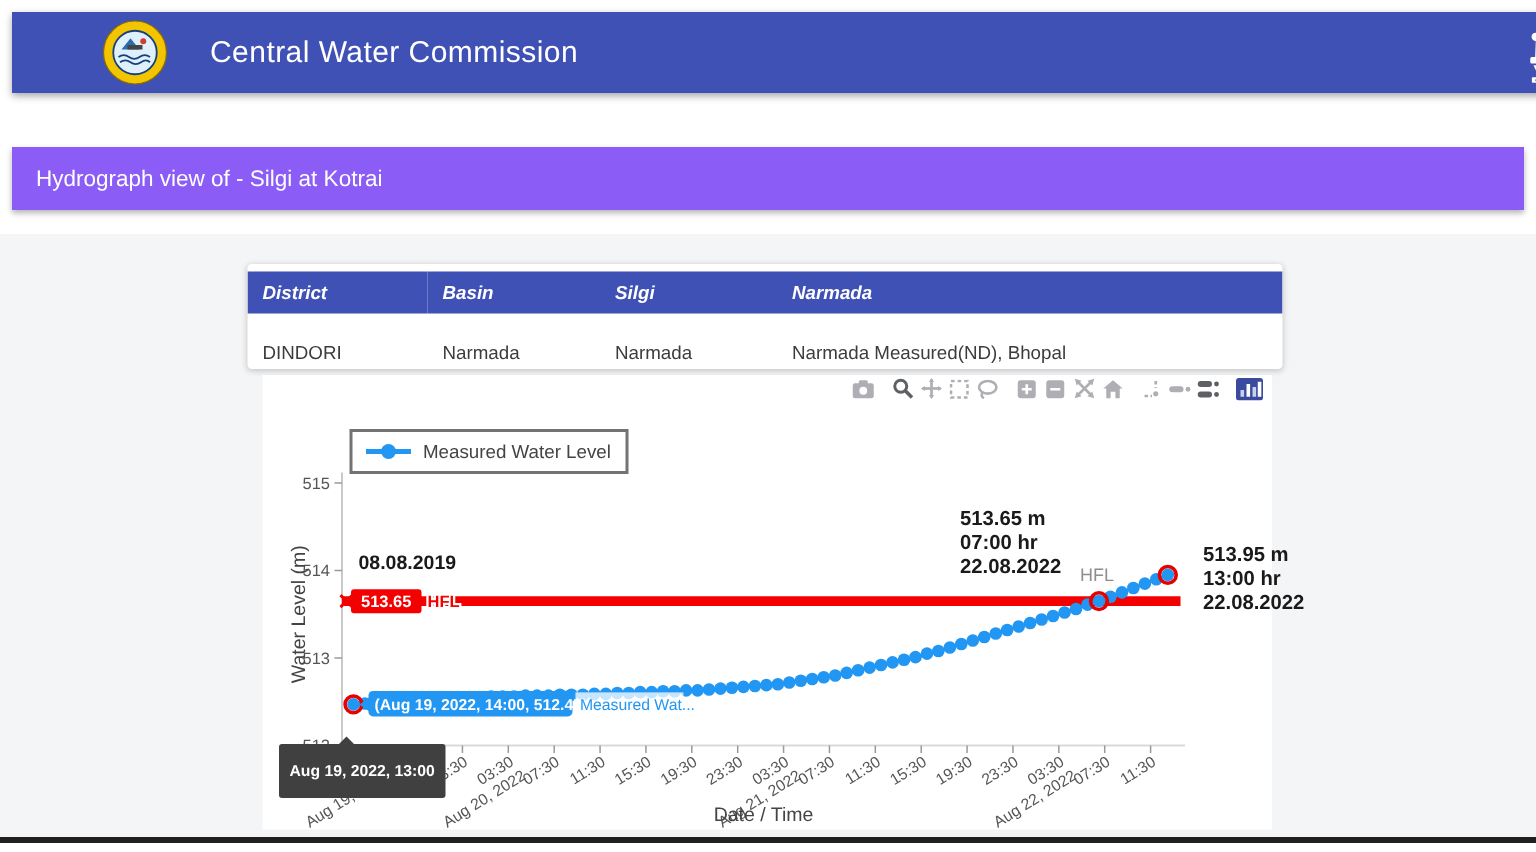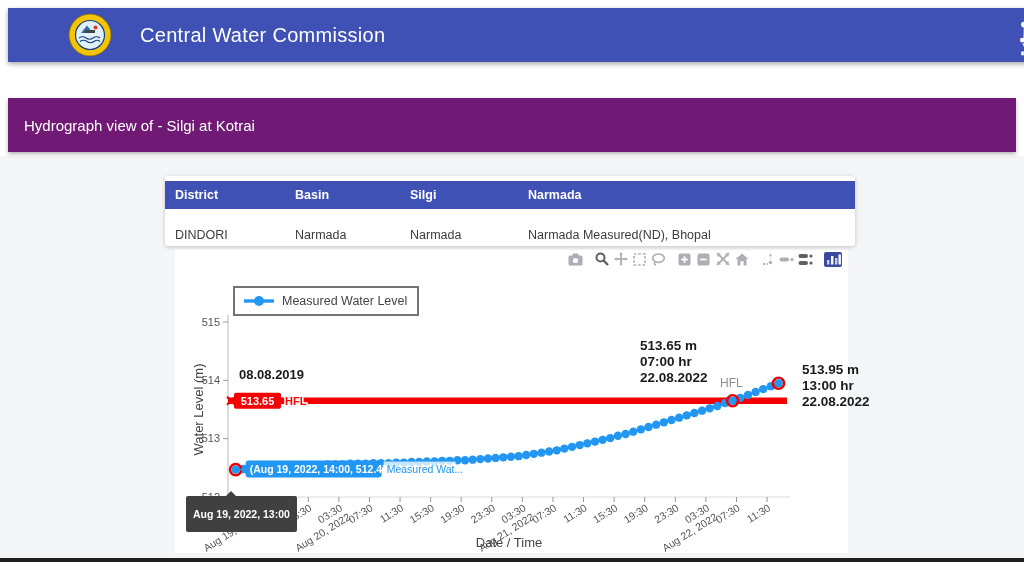--- a/index.html
+++ b/index.html
@@ -4,27 +4,27 @@
 <style>
   html,body{margin:0;padding:0}
   body{width:1024px;height:568px;position:relative;overflow:hidden;
        background:#fff;font-family:"Liberation Sans",sans-serif;}
   .content-bg{position:absolute;left:0;top:156px;width:1024px;height:402px;background:#f4f5f6;}
   .appbar{position:absolute;left:8px;top:8px;width:1008px;height:54px;background:#3f51b5;
           box-shadow:0 2px 5px rgba(0,0,0,.35);display:flex;align-items:center;padding-left:48px;}
   .appbar-logo{margin-left:12px;width:44px;height:44px;flex:0 0 auto;}
   .appbar-title{margin-left:28px;color:#fff;font-size:20px;letter-spacing:.3px;}
   .appbar-emblem{position:absolute;right:20px;top:7px;}
-  .subbar{position:absolute;left:8px;top:98px;width:1008px;height:54px;background:#701a75;
+  .subbar{position:absolute;left:8px;top:98px;width:1008px;height:42px;background:#8b5cf6;
           box-shadow:0 2px 4px rgba(0,0,0,.3);display:flex;align-items:center;
           color:#fff;font-size:15px;padding-left:16px;box-sizing:border-box;}
   .table-card{position:absolute;left:165px;top:176px;width:690px;height:70px;background:#fff;
               border-radius:3px;box-shadow:0 1px 4px rgba(0,0,0,.2);padding-top:5px;box-sizing:border-box;overflow:hidden;}
   .table-card table{width:100%;border-collapse:collapse;font-size:12.5px;table-layout:fixed;}
-  .table-card thead tr{background:#3f51b5;color:#fff;}
+  .table-card thead tr{background:#3f51b5;color:#fff;font-style:italic;}
   .table-card th{text-align:left;font-weight:700;padding:7px 0 7px 10px;}
   .table-card td{text-align:left;color:#3c3c3c;padding:19px 0 2px 10px;vertical-align:top;}
   .col-district{width:120px}.col-basin{width:115px}.col-river{width:118px}
   .chart-card{position:absolute;left:175px;top:250px;width:673px;height:303px;background:#fff;}
   .modebar{position:absolute;top:250px;right:182px;height:18px;display:flex;align-items:center;}
   .mb-group{display:flex;align-items:center;margin-left:7px;}
   .mb-btn{width:17px;height:16px;margin-left:2px;display:flex;align-items:center;justify-content:center;cursor:pointer;}
   #chart-svg{position:absolute;left:175px;top:250px;overflow:visible;font-family:"Liberation Sans",sans-serif;}
   .legend{position:absolute;left:233px;top:286px;height:26px;background:#fff;border:2px solid #737373;
           display:flex;align-items:center;gap:7px;padding:0 10px 0 8px;font-size:12.5px;color:#444;cursor:pointer;}

